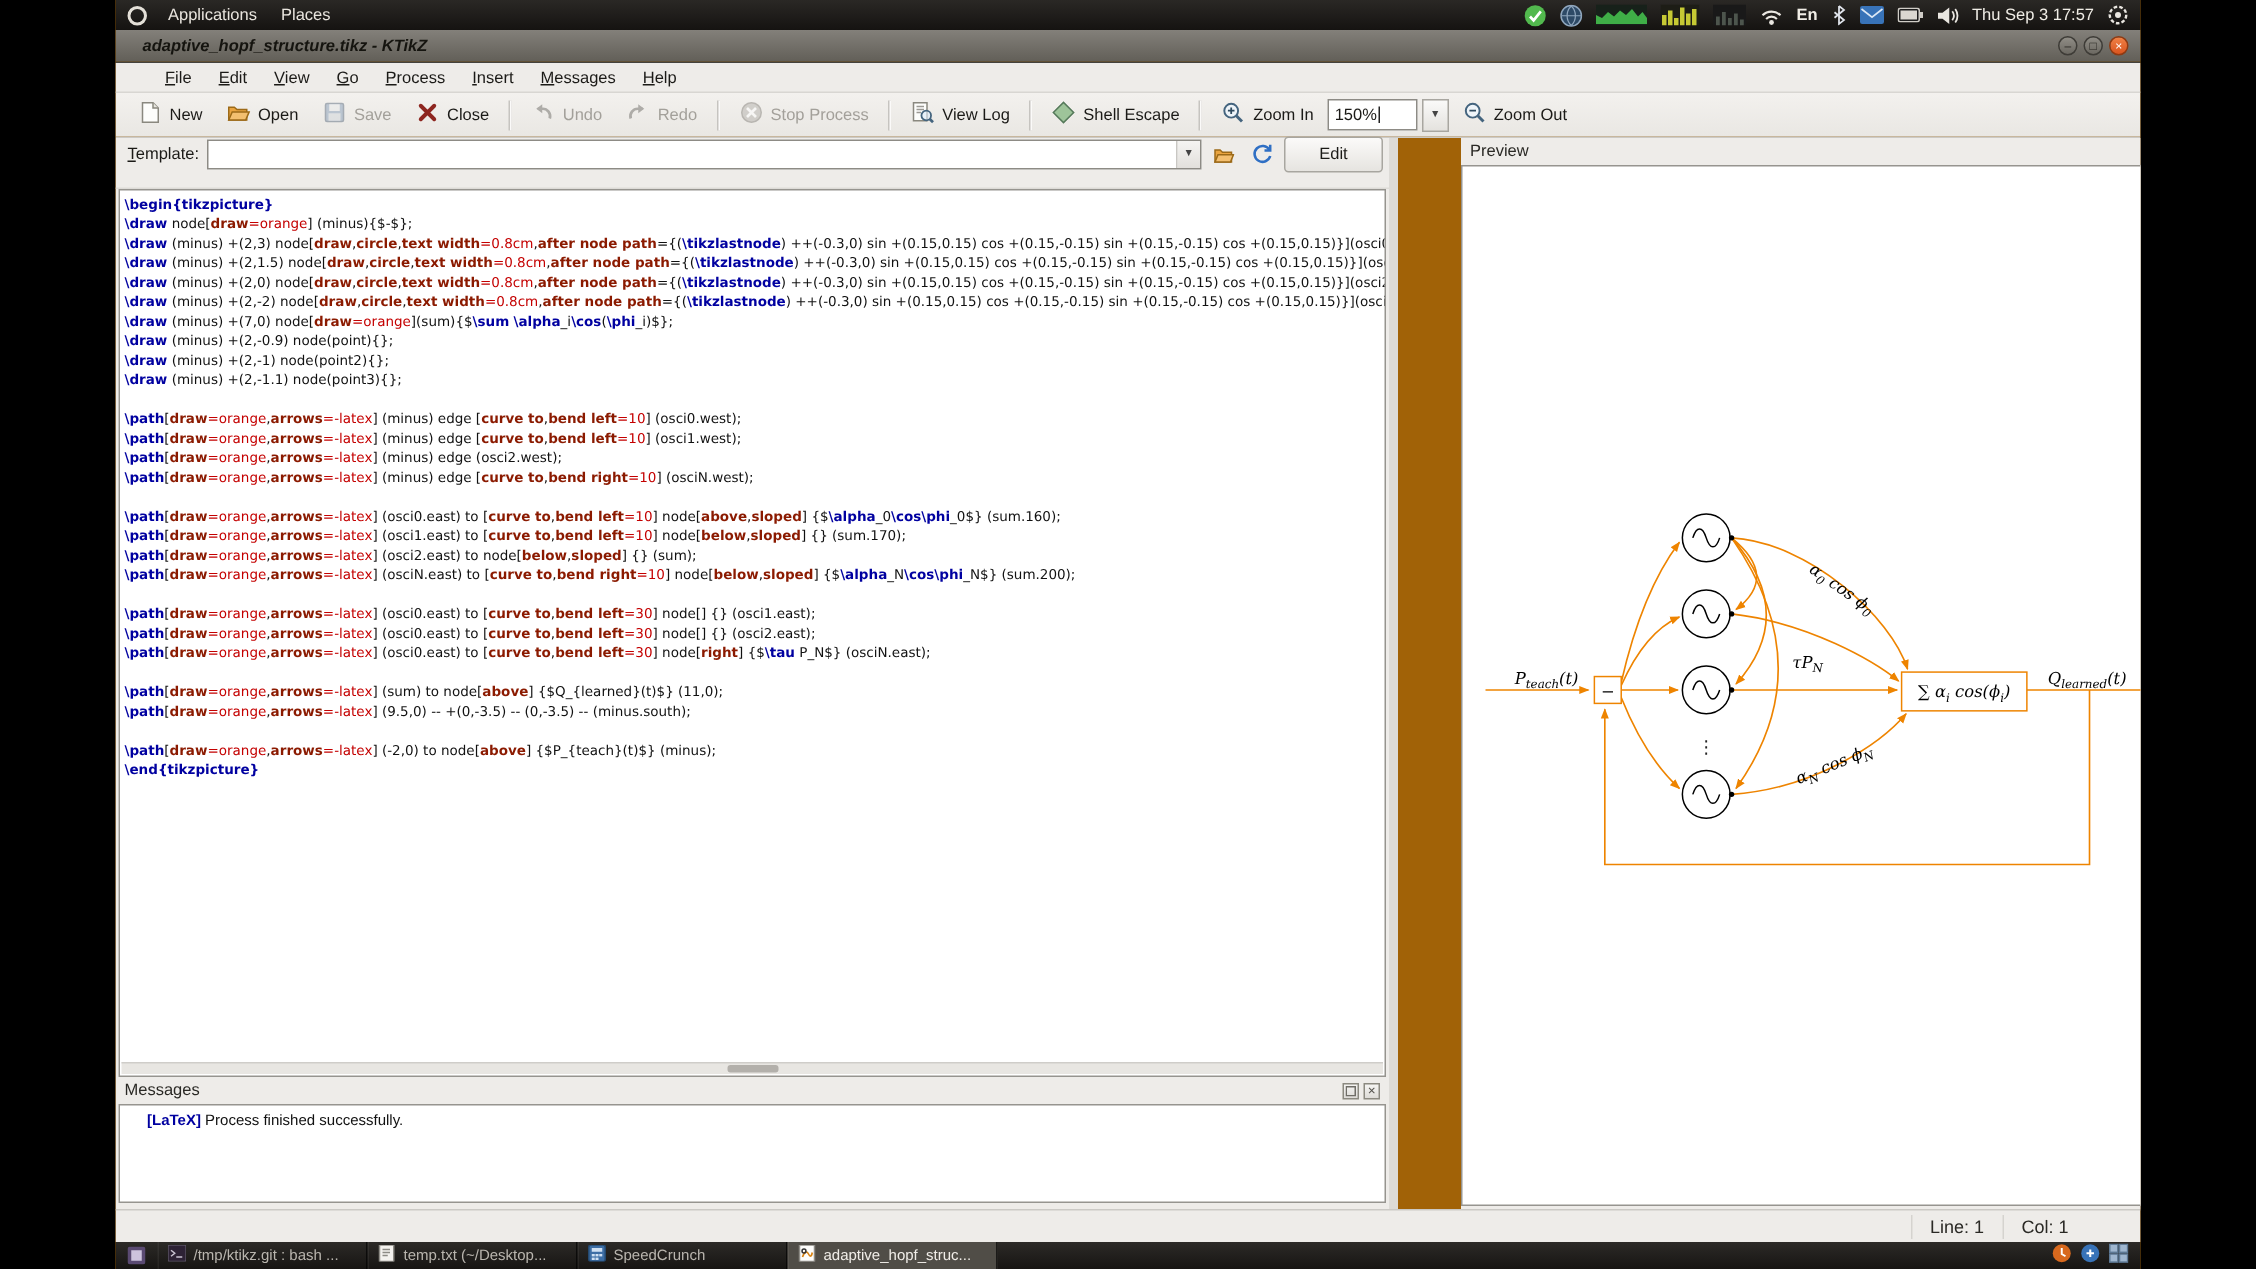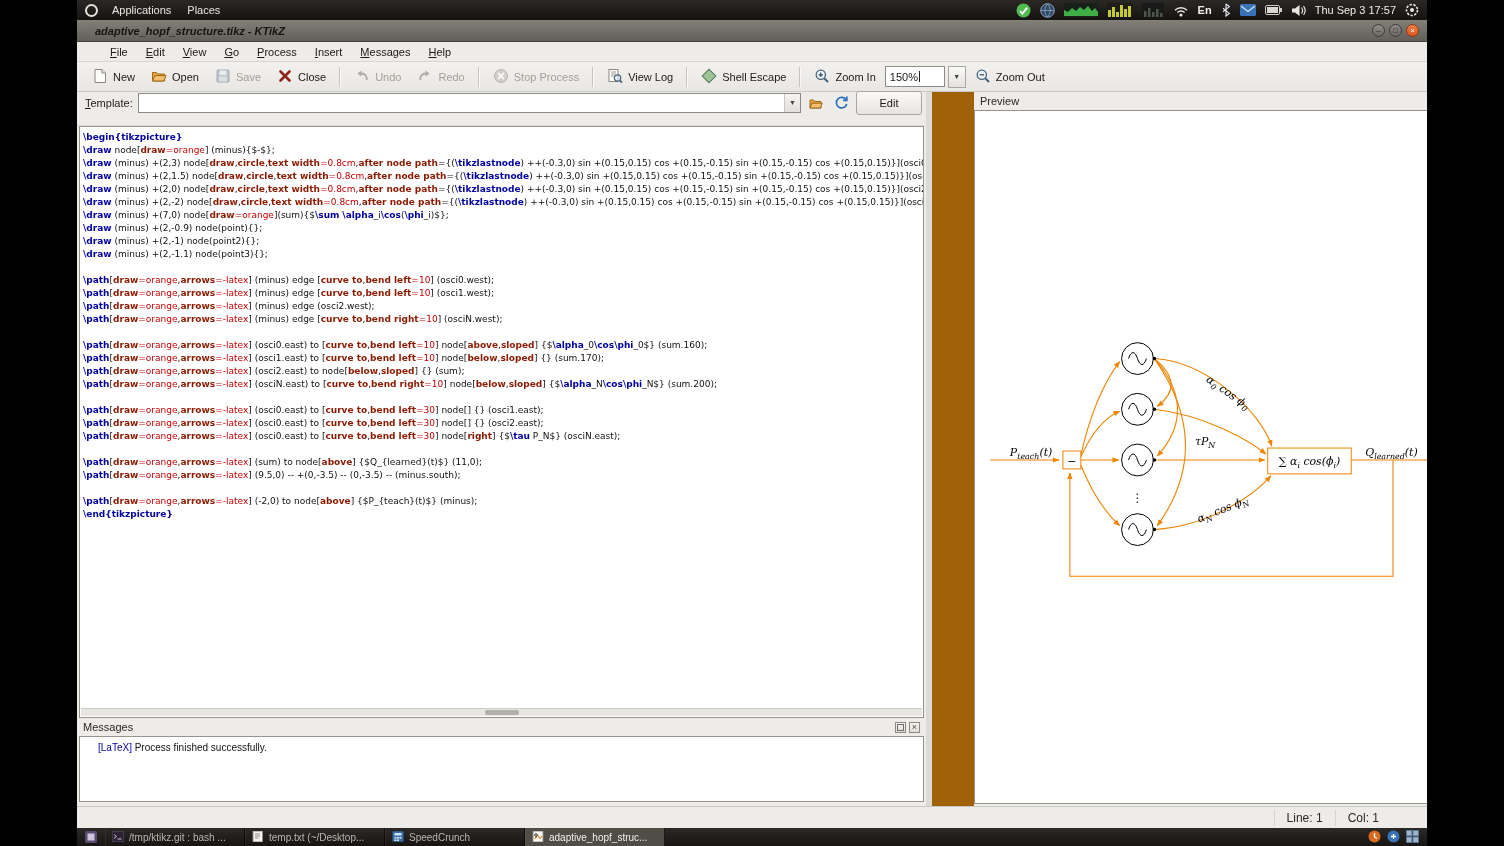--- a/index.html
+++ b/index.html
@@ -50,21 +50,21 @@
   .cl .c{color:#0000a0;font-weight:bold;}
   .cl .k{color:#8b1a00;font-weight:bold;}
   .cl .v{color:#c40000;}
   .hscroll{position:absolute;left:1px;right:1px;bottom:1px;height:7px;background:#e8e6e2;border-top:1px solid #cfcdc9;}
   .hscroll .handle{position:absolute;left:48%;width:34px;top:1px;bottom:1px;background:#b3b0ab;border-radius:2px;}
 
   .dock-header{height:18px;display:flex;align-items:center;justify-content:space-between;padding:0 6px;font-size:11px;color:#2a2925;}
   .mini-group{display:flex;gap:3px;}
   .mini{width:11px;height:11px;border:1px solid #8b8980;background:linear-gradient(#f5f4f2,#dedcd8);box-sizing:border-box;display:flex;align-items:center;justify-content:center;font-size:9px;line-height:9px;color:#55534e;}
   #messages-box{margin:0 2px;height:66px;background:#fff;border:1px solid #96948f;box-sizing:border-box;font-size:10px;padding:5px 6px;color:#111;}
-  .mtag{color:#0000a0;font-weight:normal;padding-left:12px;}
+  .mtag{color:#0000a0;font-weight:bold;padding-left:12px;}
 
   
   #splitter{position:absolute;left:849px;top:92px;width:6px;height:714px;background:#dddbd7;}
   #preview-dock{position:absolute;left:897px;top:92px;width:495px;height:714px;background:#eeece9;}
   #preview-content{height:694px;background:#fff;border:1px solid #96948f;box-sizing:border-box;overflow:hidden;}
   .math{font-family:"DejaVu Serif",serif;font-style:italic;font-size:11px;fill:#000;}
   .dots{font-family:"DejaVu Sans",sans-serif;font-size:12px;fill:#222;}
 
   
   #statusbar{position:absolute;left:0;top:806px;width:1350px;height:22px;background:#eeece9;border-top:1px solid #cbc9c5;box-sizing:border-box;display:flex;align-items:center;justify-content:flex-end;font-size:12px;color:#2a2925;}

